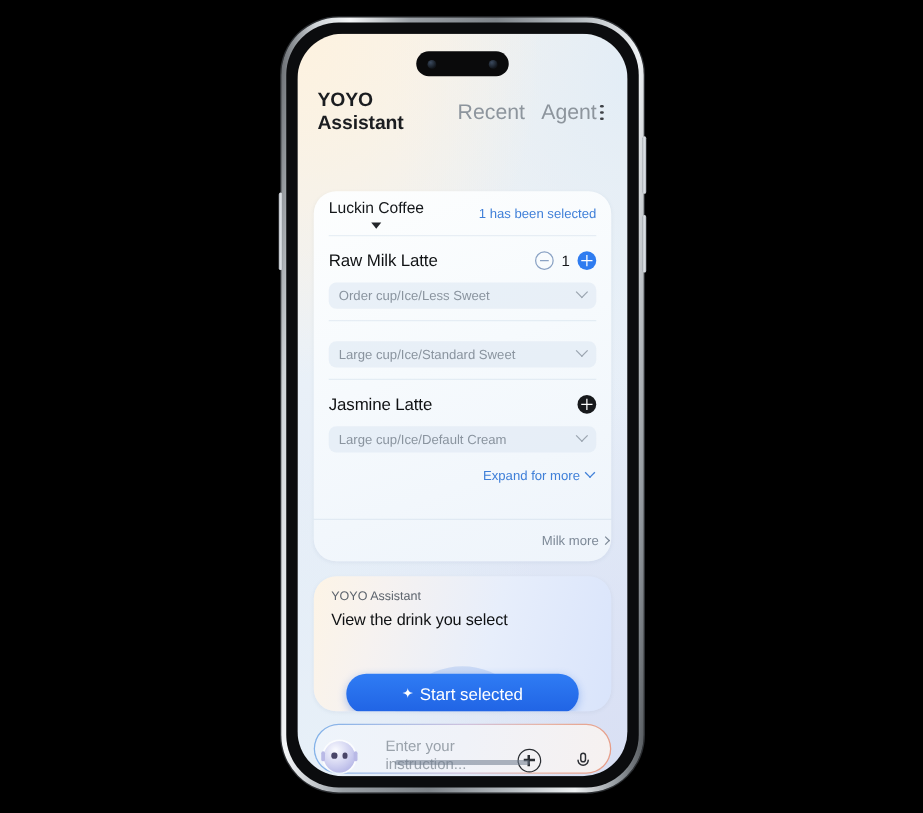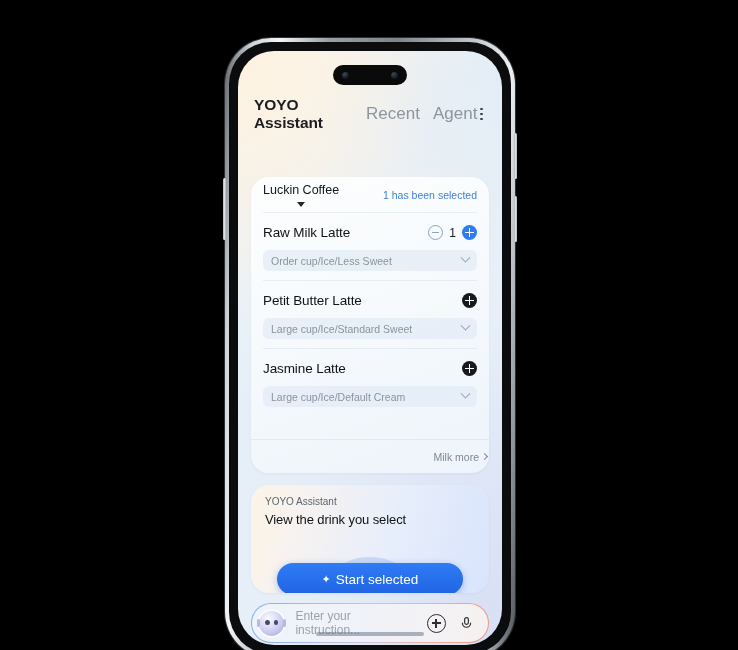--- a/index.html
+++ b/index.html
@@ -4,21 +4,21 @@
 <style>
   * { box-sizing: border-box; margin: 0; padding: 0; }
   html, body {
     width: 738px; height: 650px;
     background: #000;
     font-family: "Liberation Sans", sans-serif;
     overflow: hidden;
   }
 
   
-  #stage { position: relative; width: 738px; height: 598px; background: #000; margin-top: 24px; }
+  #stage { position: relative; width: 738px; height: 598px; background: #000; }
 
   #phone {
     position: absolute; left: 225px; top: 14px;
     width: 290px; height: 620px;
     border-radius: 46px;
     background: linear-gradient(95deg,#5d6166 0%,#cfd4d8 8%,#f4f6f8 16%,#9aa0a6 30%,
                                 #7e848a 50%,#b9bfc4 70%,#eef1f3 84%,#8f959b 94%,#4e5256 100%);
     box-shadow: 0 0 0 1px #2c2f33, 0 6px 22px rgba(0,0,0,.8);
   }
   #bezel {
@@ -164,21 +164,21 @@
 
   
   #input-bar {
     position: absolute; left: 13px; right: 13px; top: 466px; height: 40px;
     border-radius: 21px; padding: 1.4px;
     background: linear-gradient(100deg,#7fb0e8 0%, #a9bde6 26%, #cfc2dd 50%, #e8b3a3 76%, #e79c86 100%);
   }
   #input-inner {
     width: 100%; height: 100%; border-radius: 20px;
     background: linear-gradient(100deg,#eef4fb 0%,#f0f2f8 50%,#f6f1f0 100%);
-    display: flex; align-items: center; padding: 0 12px 0 7px; gap: 11px;
+    display: flex; align-items: flex-end; padding: 0 12px 0 7px; gap: 24px;
   }
   #avatar { width: 25px; height: 25px; border-radius: 50%; flex: none; position: relative;
             background: radial-gradient(circle at 38% 30%, #fbfcff 0%, #cfd0f0 52%, #a5a6e0 100%);
             box-shadow: 0 0 0 1.5px rgba(255,255,255,.75); }
   #avatar .eye { position:absolute; top:9px; width:4.4px; height:5px; border-radius:50%;
                  background:#4a4668; }
   #avatar .eye.l { left: 6px; } #avatar .eye.r { right: 6px; }
   #avatar .ear { position:absolute; top:8px; width:3px; height:8px; border-radius:2px;
                  background:#b9b9e6; }
   #avatar .ear.l { left:-2px; } #avatar .ear.r { right:-2px; }
@@ -245,41 +245,41 @@
                   <span class="circ circ-plus-blue"></span>
                 </span>
               </div>
               <div class="spec">
                 <span class="spec-text">Order cup/Ice/Less Sweet</span>
                 <span class="chev"></span>
               </div>
             </div>
 
             <div class="item">
-              <div class="item-top">
-                <span class="item-name">Petit Butter Latte</span>
-                <span class="circ circ-plus-dark"></span>
-              </div>
               <div class="spec">
                 <span class="spec-text">Large cup/Ice/Standard Sweet</span>
                 <span class="chev"></span>
               </div>
             </div>
 
             <div class="item">
               <div class="item-top">
                 <span class="item-name">Jasmine Latte</span>
                 <span class="circ circ-plus-dark"></span>
               </div>
               <div class="spec">
                 <span class="spec-text">Large cup/Ice/Default Cream</span>
                 <span class="chev"></span>
               </div>
             </div>
 
+            <div id="expand-row">
+              <span id="expand-label">Expand for more</span>
+              <span class="chev-blue"></span>
+            </div>
 
             <div id="view-more-row">
               <span id="view-more-label">Milk more</span>
               <span class="chev-right"></span>
             </div>
           </div>
 
           <div class="card" id="assistant-card">
             <div id="assistant-label">YOYO Assistant</div>
             <div id="assistant-msg">View the drink you select</div>

